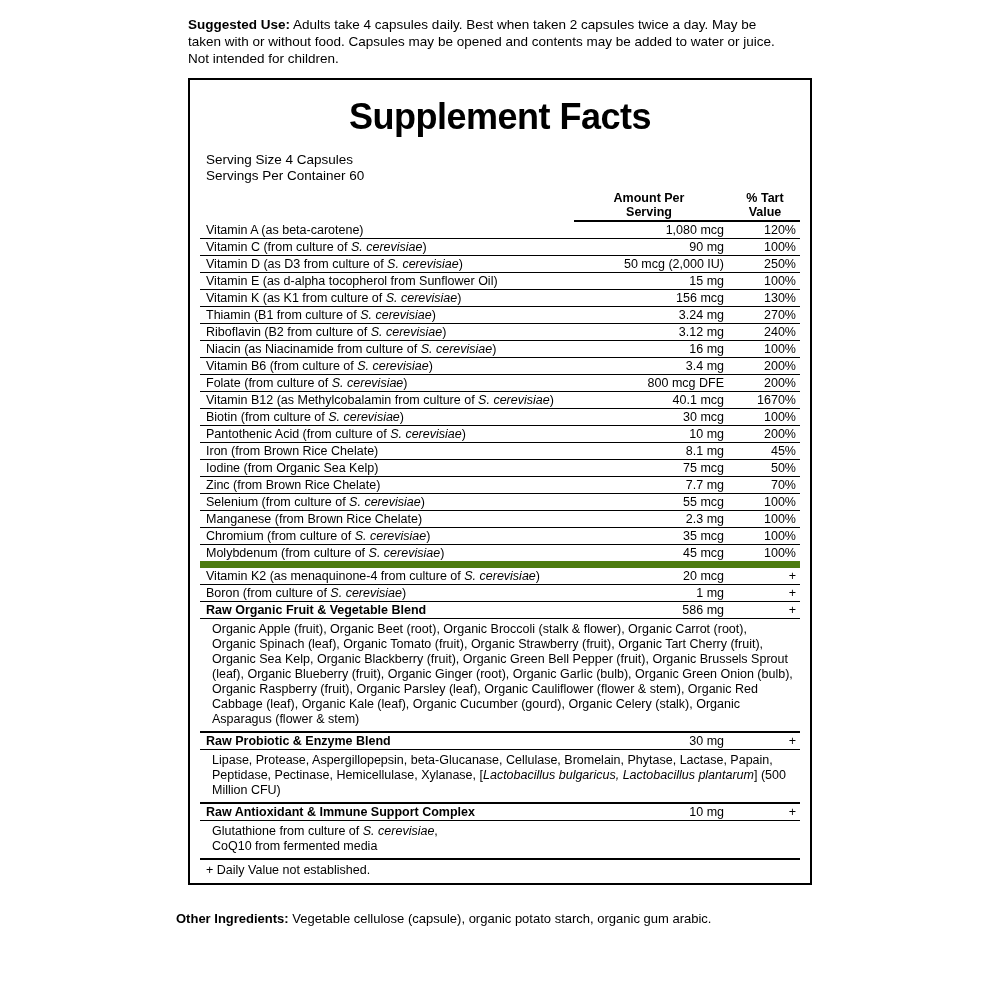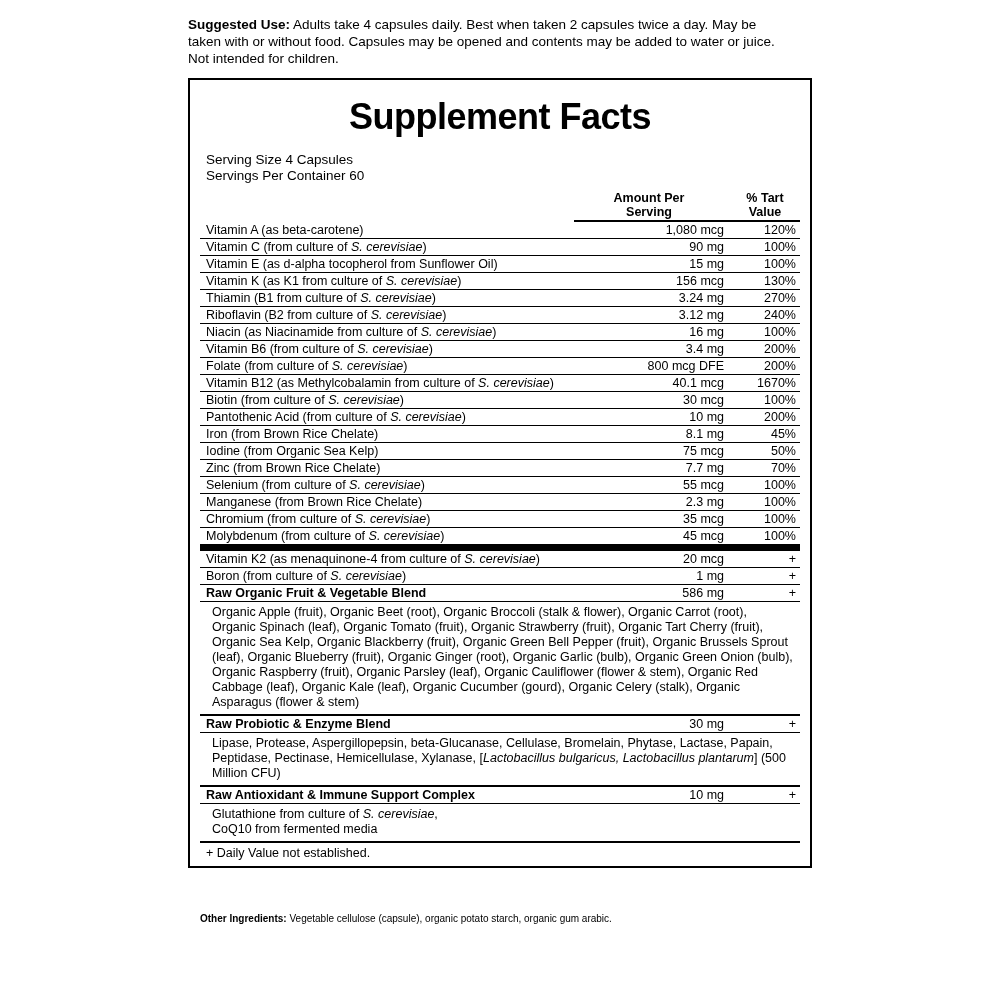--- a/index.html
+++ b/index.html
@@ -75,39 +75,39 @@
 
   .hdr-row td {
     font-size: 12.5px;
     font-weight: bold;
     text-align: center;
     padding-bottom: 2px;
     line-height: 14px;
   }
   .hdr-row td.col-name { border: 0; }
   .row-line td { border-bottom: 1px solid #000; }
-  .row-line-last td { border-bottom: 7px solid #000000; margin-left: 10px; }
+  .row-line-last td { border-bottom: 7px solid #4d7c0f; margin-left: 10px; }
   .row-sep-med td { border-bottom: 2px solid #000; }
   .bold-name { font-weight: bold; }
   .blend-desc {
     font-size: 12.5px;
     line-height: 15px;
     padding: 3px 6px 4px 12px !important;
     text-align: left;
   }
   .footnote {
     font-size: 12.5px;
     padding: 3px 0 2px 6px;
   }
   i { font-style: italic; }
   .other-ing {
     position: absolute;
-    left: 200px;
+    left: 176px;
     width: 660px;
-    font-size: 10px;
+    font-size: 13px;
     line-height: 16px;
   }
   .other-ing b { font-weight: bold; }
 </style>
 </head>
 <body>
 
 <div class="page">
 
   <div class="suggested-use">
@@ -137,20 +137,25 @@
               <td class="col-name">Vitamin A (as beta-carotene)</td>
               <td class="col-amt">1,080 mcg</td>
               <td class="col-dv">120%</td>
             </tr>
             <tr class="row-line">
               <td class="col-name">Vitamin C (from culture of <i>S. cerevisiae</i>)</td>
               <td class="col-amt">90 mg</td>
               <td class="col-dv">100%</td>
             </tr>
             <tr class="row-line">
+              <td class="col-name">Vitamin D (as D3 from culture of <i>S. cerevisiae</i>)</td>
+              <td class="col-amt">50 mcg (2,000 IU)</td>
+              <td class="col-dv">250%</td>
+            </tr>
+            <tr class="row-line">
               <td class="col-name">Vitamin E (as d-alpha tocopherol from Sunflower Oil)</td>
               <td class="col-amt">15 mg</td>
               <td class="col-dv">100%</td>
             </tr>
             <tr class="row-line">
               <td class="col-name">Vitamin K (as K1 from culture of <i>S. cerevisiae</i>)</td>
               <td class="col-amt">156 mcg</td>
               <td class="col-dv">130%</td>
             </tr>
             <tr class="row-line">

